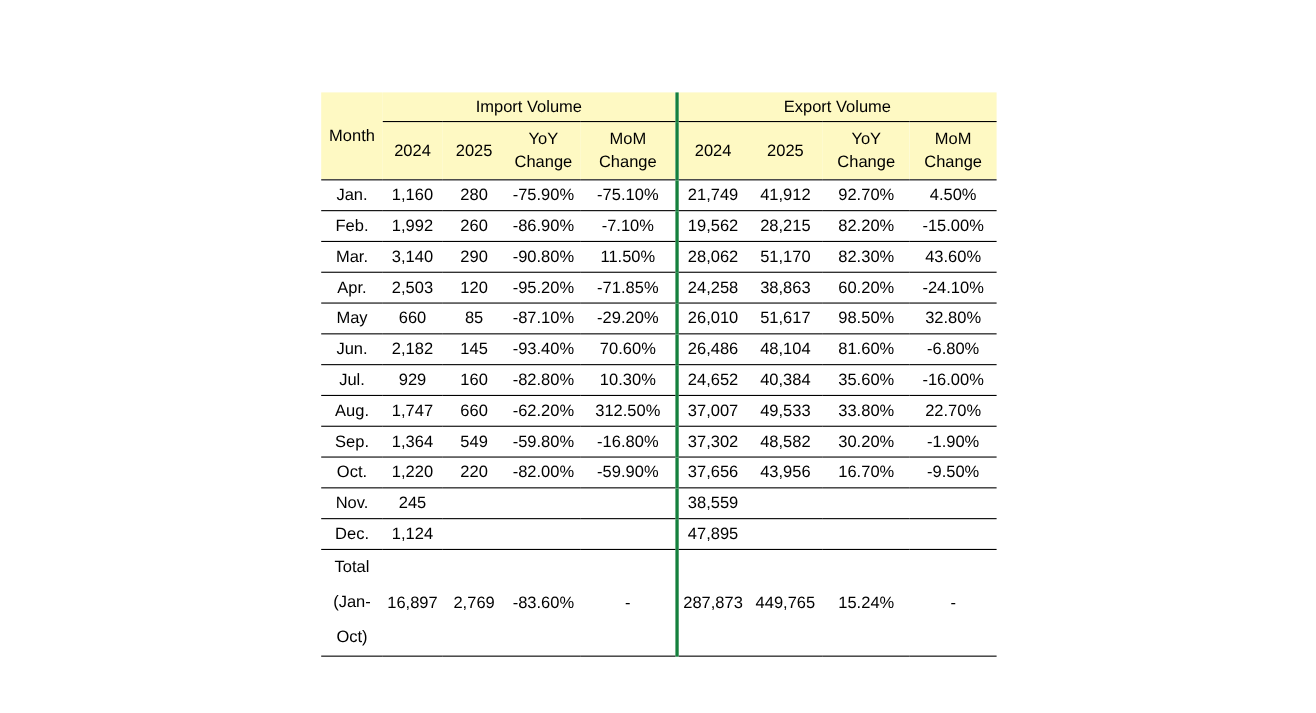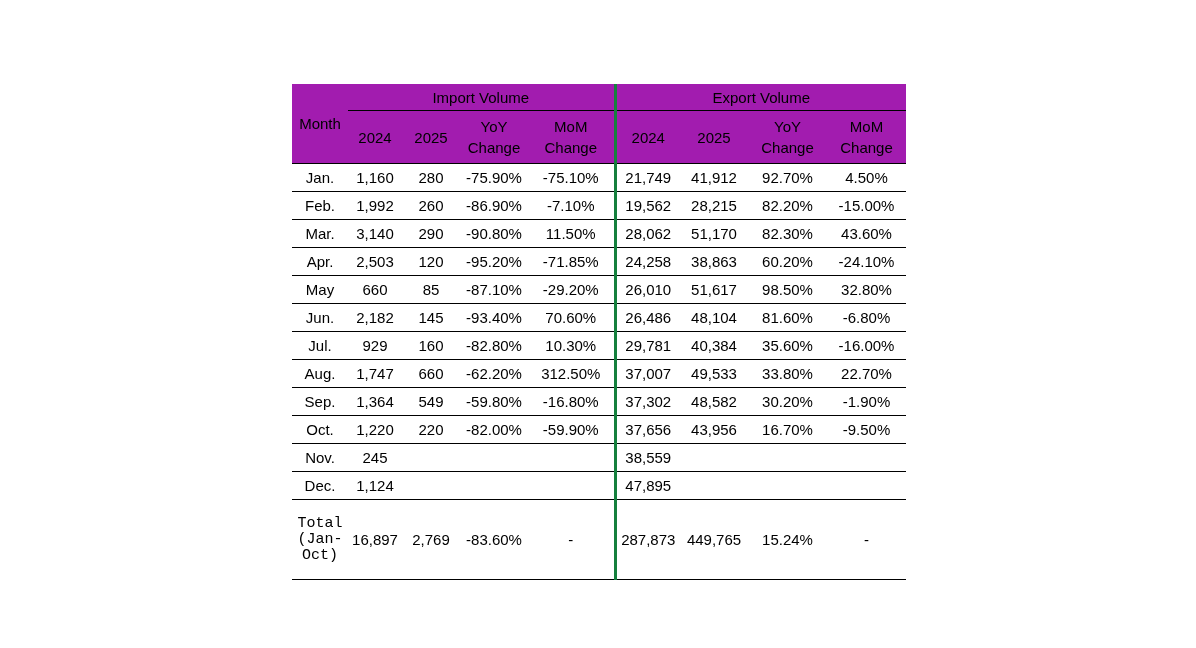--- a/index.html
+++ b/index.html
@@ -26,39 +26,38 @@
     color: #000000;
   }
   table.data th,
   table.data td {
     font-weight: normal;
     text-align: center;
     vertical-align: middle;
     padding: 0;
     overflow: hidden;
   }
-  thead th { background: #a21caf; }
+  thead th { background: #fef9c3; }
   tr.group-row th { height: 26px; }
   th.group-header { border-bottom: 1px solid #000000; }
   th.corner-header { border-bottom: 1px solid #000000; margin-left: 40px; }
   tr.sub-row th {
     height: 52px;
     line-height: 21px;
     border-bottom: 1px solid #000000;
   }
   tbody td {
     height: 27px;
     border-bottom: 1px solid #000000;
   }
   .divider { border-left: 3px solid #15803d; }
   tr.total-row td { height: 79px; }
   td.total-month {
-    line-height: 16px;
+    line-height: 32px;
     padding: 0 2px;
-    font-family: Liberation Mono, monospace;
   }
 </style>
 </head>
 <body>
 
 <div class="stage">
   <table class="data">
     <colgroup>
       <col style="width:56px">
       <col style="width:54px">
@@ -153,21 +152,21 @@
         <td>48,104</td>
         <td>81.60%</td>
         <td>-6.80%</td>
       </tr>
       <tr>
         <td>Jul.</td>
         <td>929</td>
         <td>160</td>
         <td>-82.80%</td>
         <td>10.30%</td>
-        <td class="divider">29,781</td>
+        <td class="divider">24,652</td>
         <td>40,384</td>
         <td>35.60%</td>
         <td>-16.00%</td>
       </tr>
       <tr>
         <td>Aug.</td>
         <td>1,747</td>
         <td>660</td>
         <td>-62.20%</td>
         <td>312.50%</td>

